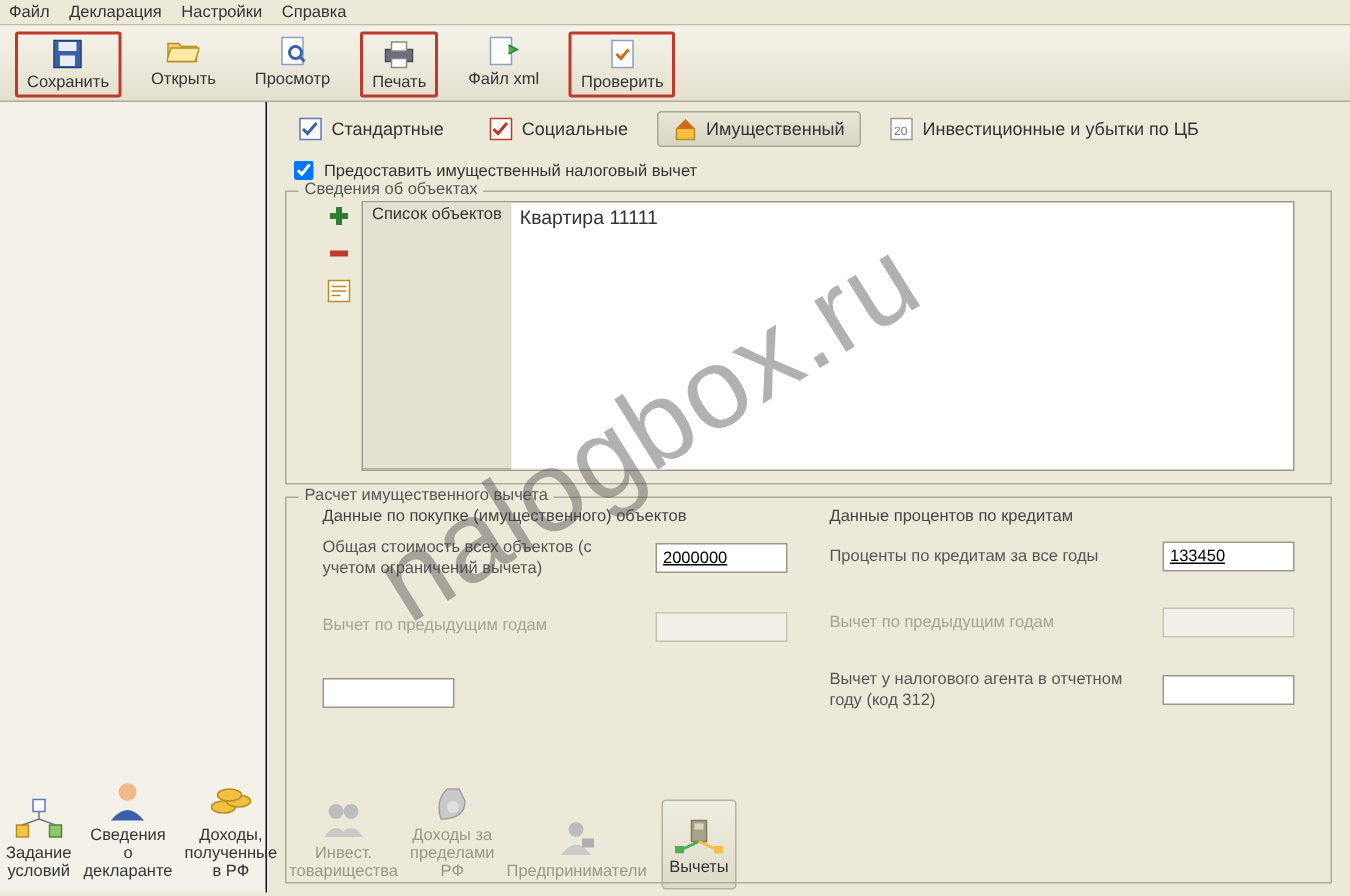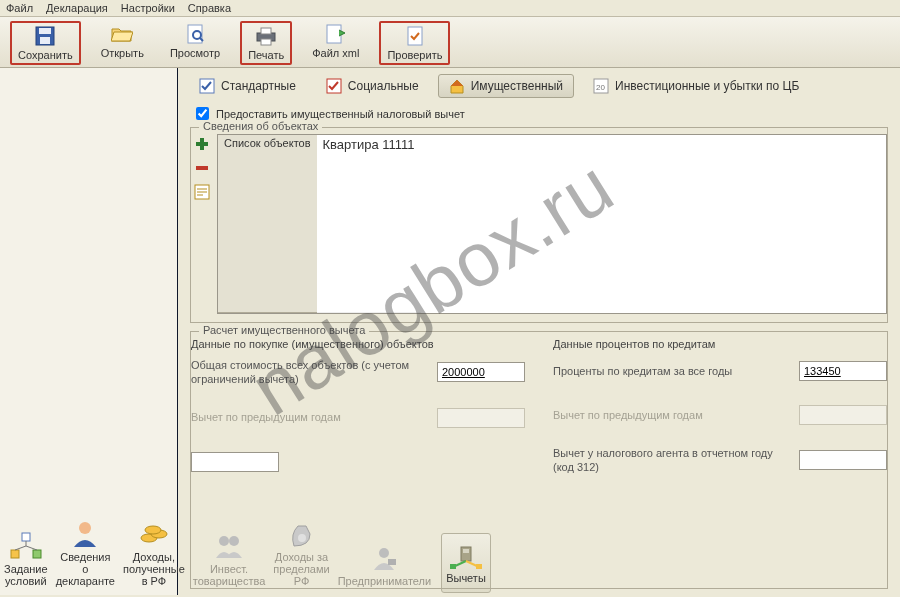--- a/index.html
+++ b/index.html
@@ -93,21 +93,21 @@
   }
   .tab.active {
     background: linear-gradient(#eae7d8, #d7d4c2);
     border: 1px solid #a8a48f;
   }
   .tab-icon { width: 16px; height: 16px; display:flex; align-items:center; justify-content:center; }
   .check-row { padding: 0 14px 2px; font-size: 11px; display:flex; align-items:center; gap:4px;}
   .fieldset {
     border: 1px solid #b0ab98;
     margin: 2px 12px 6px;
-    padding: 6px 0 8px;
+    padding: 6px 24px 8px;
     position: relative;
     font-size: 11px;
   }
   .fieldset-title {
     position: absolute; top: -8px; left: 8px;
     background: #ece9d8; padding: 0 4px; color: #555;
     font-size: 11px;
   }
   .objects-box {
     display: flex; gap: 4px; height: 180px;

